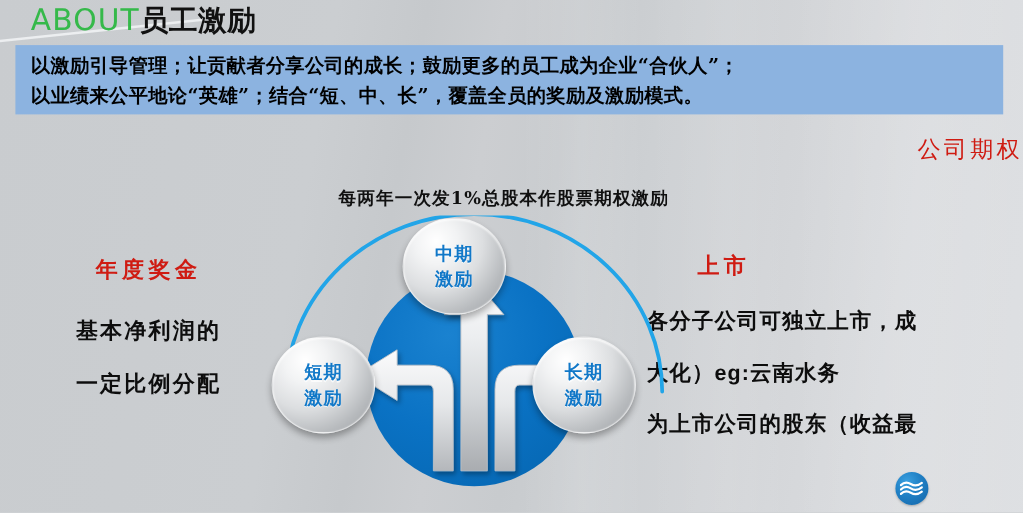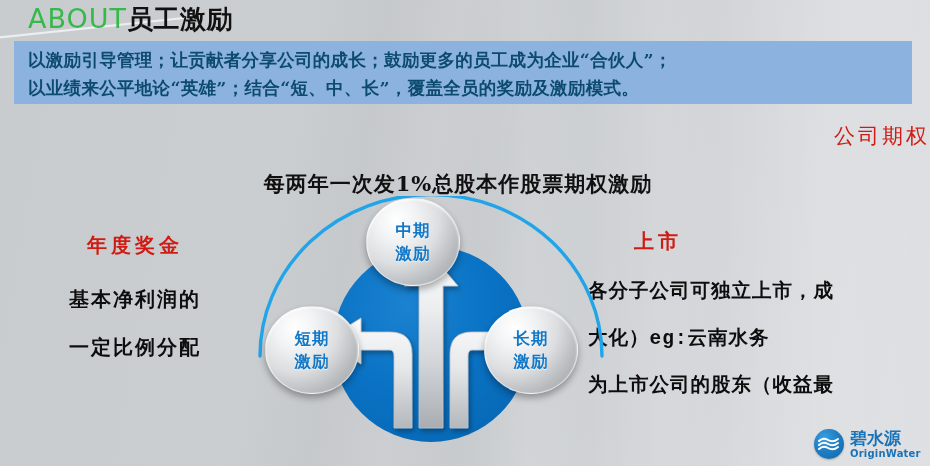--- a/index.html
+++ b/index.html
@@ -36,44 +36,44 @@
   }
   #title .en{color:#35b94a;font-weight:400;font-size:27px;letter-spacing:1px;}
   #title .cn{color:#111;font-weight:700;font-size:26px;}
 
   
   #statement{
     position:absolute;left:14px;top:41px;width:898px;height:63px;
     background:#8cb3e0;
     box-sizing:border-box;
     padding:5px 14px 0 14px;
-    color:#0c4a6e;
+    color:#000000;
     font-family:"DejaVu Serif","Liberation Serif",serif;
     font-size:17.5px;font-weight:700;line-height:28px;
     letter-spacing:.3px;
     white-space:nowrap;
   }
   #statement div{white-space:nowrap;}
 
   
   #opt-title{
     position:absolute;left:0;top:122px;width:930px;text-align:right;
     color:#cf1b12;font-weight:400;font-size:21px;letter-spacing:3px;
     font-family:"DejaVu Serif","Liberation Serif",serif;
     text-indent:-10px;
   }
   #opt-sub{
     position:absolute;left:0;top:170px;width:930px;text-align:center;
-    color:#101010;font-weight:700;font-size:21px;letter-spacing:1px;
+    color:#101010;font-weight:700;font-size:16px;letter-spacing:1px;
     font-family:"DejaVu Serif","Liberation Serif",serif;
     text-indent:-14px;
   }
 
   
-  .col{position:absolute;font-family:Liberation Mono, monospace;}
+  .col{position:absolute;font-family:Liberation Sans, sans-serif;}
   .col .hd{color:#cf1b12;font-weight:700;font-size:20px;letter-spacing:4px;}
   .col .ln{color:#0d0d0d;font-weight:700;font-size:20px;letter-spacing:2px;line-height:48px;white-space:nowrap;}
 
   #col-left{left:20px;top:232px;width:230px;text-align:center;}
   #col-left .hd{margin-bottom:18px;}
 
   #col-right{left:588px;top:228px;width:330px;text-align:left;}
   #col-right .hd{margin-left:46px;margin-bottom:14px;}
   #col-right .ln{letter-spacing:1px;font-size:19.5px;line-height:47px;}
 
@@ -91,21 +91,21 @@
     background:
       radial-gradient(ellipse at 32% 24%, #ffffff 0%, #f2f3f4 22%, #dcdee0 48%, #b9bcbf 72%, #a6a9ad 88%, #9a9da1 100%);
     box-shadow:0 4px 7px rgba(0,0,0,.32), inset 0 1px 2px rgba(255,255,255,.9);
     display:flex;flex-direction:column;align-items:center;justify-content:center;
     color:#1178c8;font-weight:700;font-size:16.5px;line-height:23px;
     letter-spacing:1px;
     text-shadow:0 1px 0 rgba(255,255,255,.75);
     border:1px solid rgba(255,255,255,.55);
   }
   #node-mid{left:130px;top:2px;width:92px;height:86px;}
-  #node-short{left:29px;top:110px;width:92px;height:86px;text-align:center;}
+  #node-short{left:11px;top:110px;width:92px;height:86px;text-align:center;}
   #node-long{left:248px;top:110px;width:92px;height:86px;}
   .node span{display:block;}
 
   
   #logo{
     position:absolute;left:814px;top:427px;width:104px;height:34px;
     display:flex;align-items:center;gap:6px;
   }
   #logo .mark{
     width:30px;height:30px;border-radius:50%;
@@ -228,19 +228,15 @@
   </div>
 
   <div id="logo">
     <div class="mark">
       <svg width="22" height="15" viewBox="0 0 22 15">
         <path d="M1 4 Q5 0 10 3 T20 2" fill="none" stroke="#ffffff" stroke-width="2" stroke-linecap="round"></path>
         <path d="M1 8 Q5 4 10 7 T20 6" fill="none" stroke="#ffffff" stroke-width="2" stroke-linecap="round"></path>
         <path d="M1 12 Q5 8 10 11 T20 10" fill="none" stroke="#ffffff" stroke-width="2" stroke-linecap="round"></path>
       </svg>
     </div>
-    <div class="words">
-      <span class="cn">碧水源</span>
-      <span class="en">OriginWater</span>
-    </div>
   </div>
 
 </div>
 
 </body></html>

